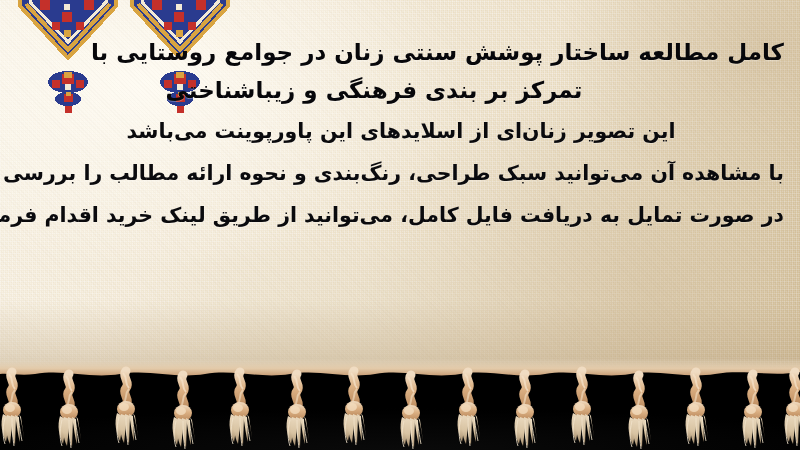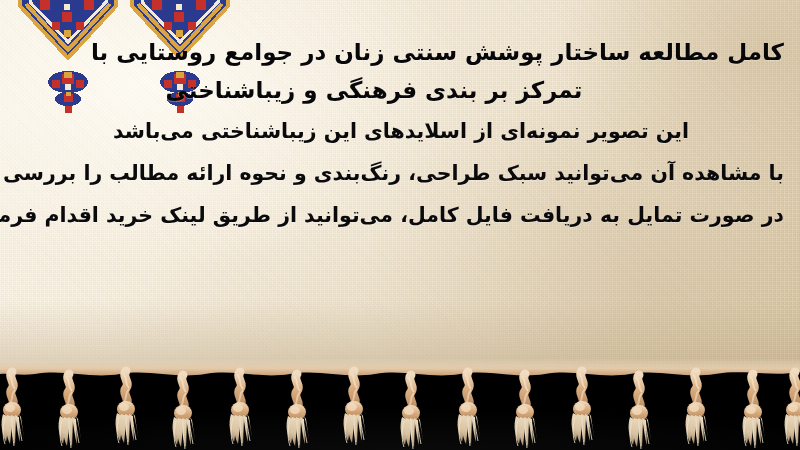--- a/index.html
+++ b/index.html
@@ -220,21 +220,21 @@
   </div>
 
   <div class="text-layer">
 
     <div class="title-block">
       <div class="title-line l1">کامل مطالعه ساختار پوشش سنتی زنان در جوامع روستایی با</div>
       <div class="title-line l2">تمرکز بر بندی فرهنگی و زیباشناختی</div>
     </div>
 
     <div class="body-block">
-      <div class="body-line b1">این تصویر نمونه‌ای از اسلایدهای این زیباشناختی می‌باشد</div>
+      <div class="body-line b1">این تصویر زنان‌ای از اسلایدهای این پاورپوینت می‌باشد</div>
       <div class="body-line b2">با مشاهده آن می‌توانید سبک طراحی، رنگ‌بندی و نحوه ارائه مطالب را بررسی نمایید</div>
       <div class="body-line b3">در صورت تمایل به دریافت فایل کامل، می‌توانید از طریق لینک خرید اقدام فرمایید</div>
     </div>
 
   </div>
 
   <div class="black-panel"></div>
 
   <svg class="fringe" width="800" height="92" viewBox="0 0 800 92">
     <defs>

